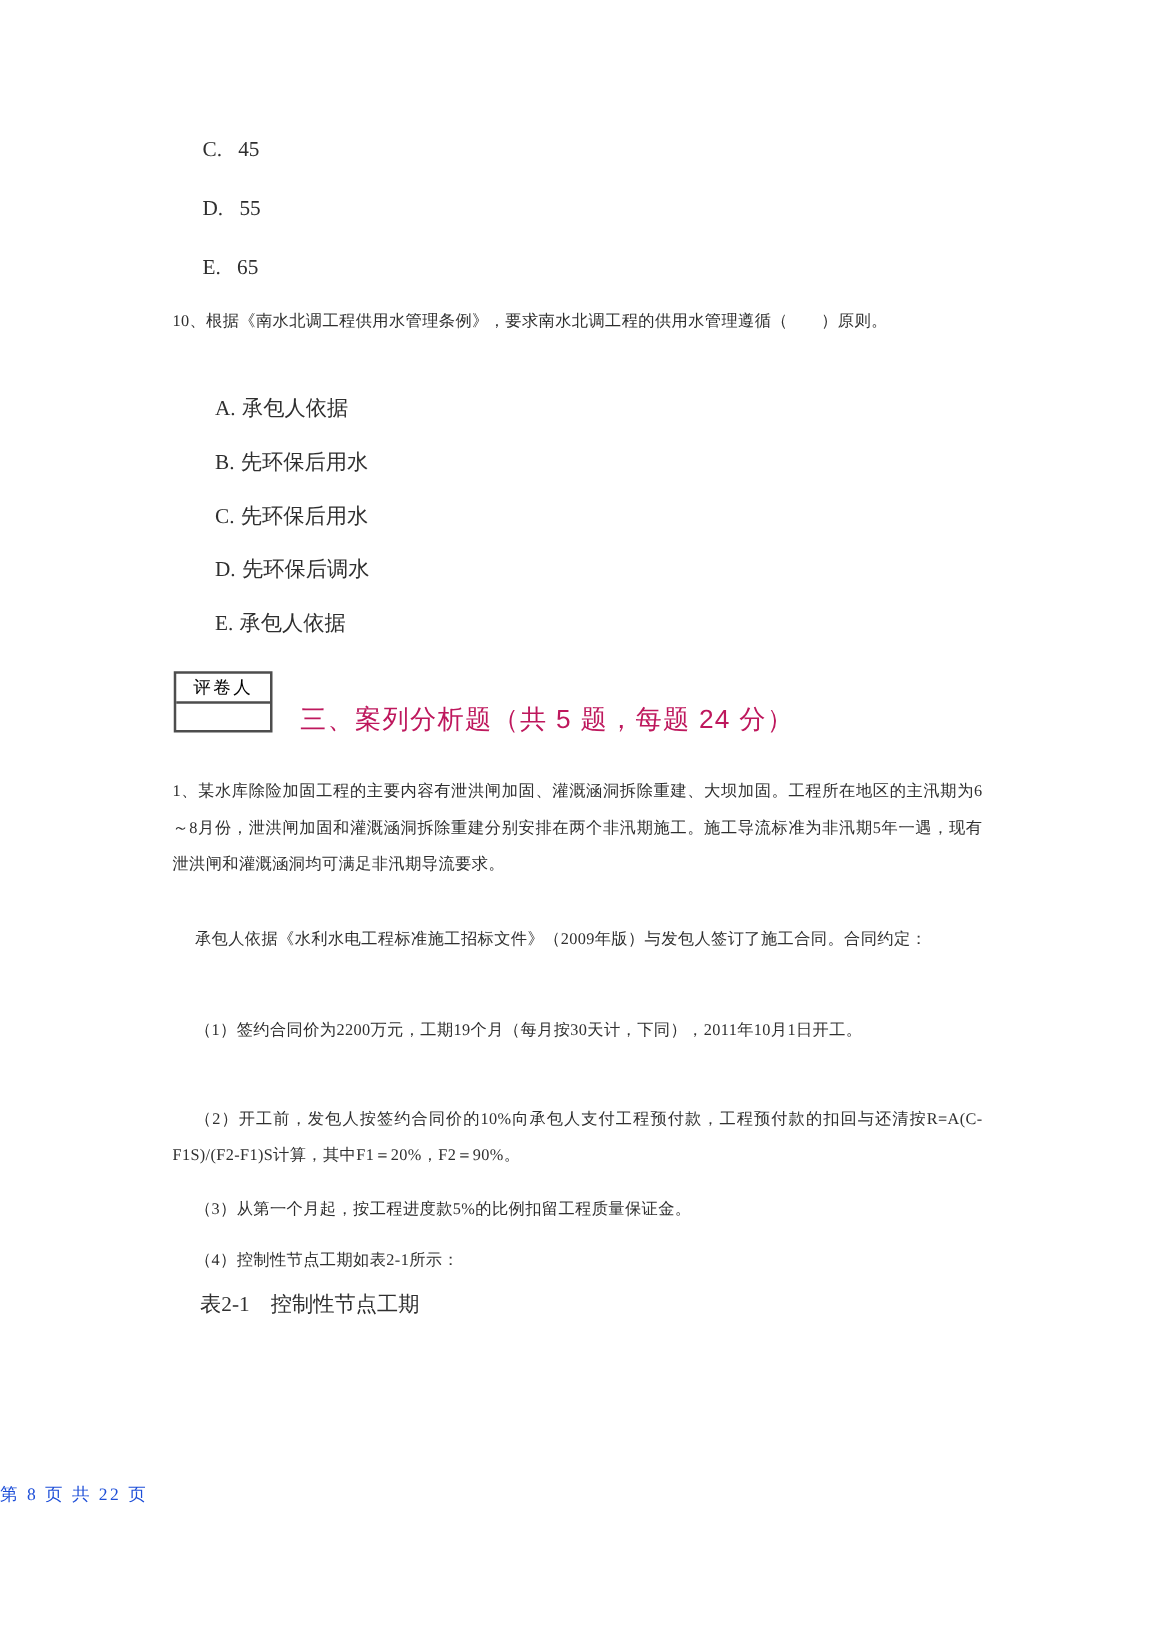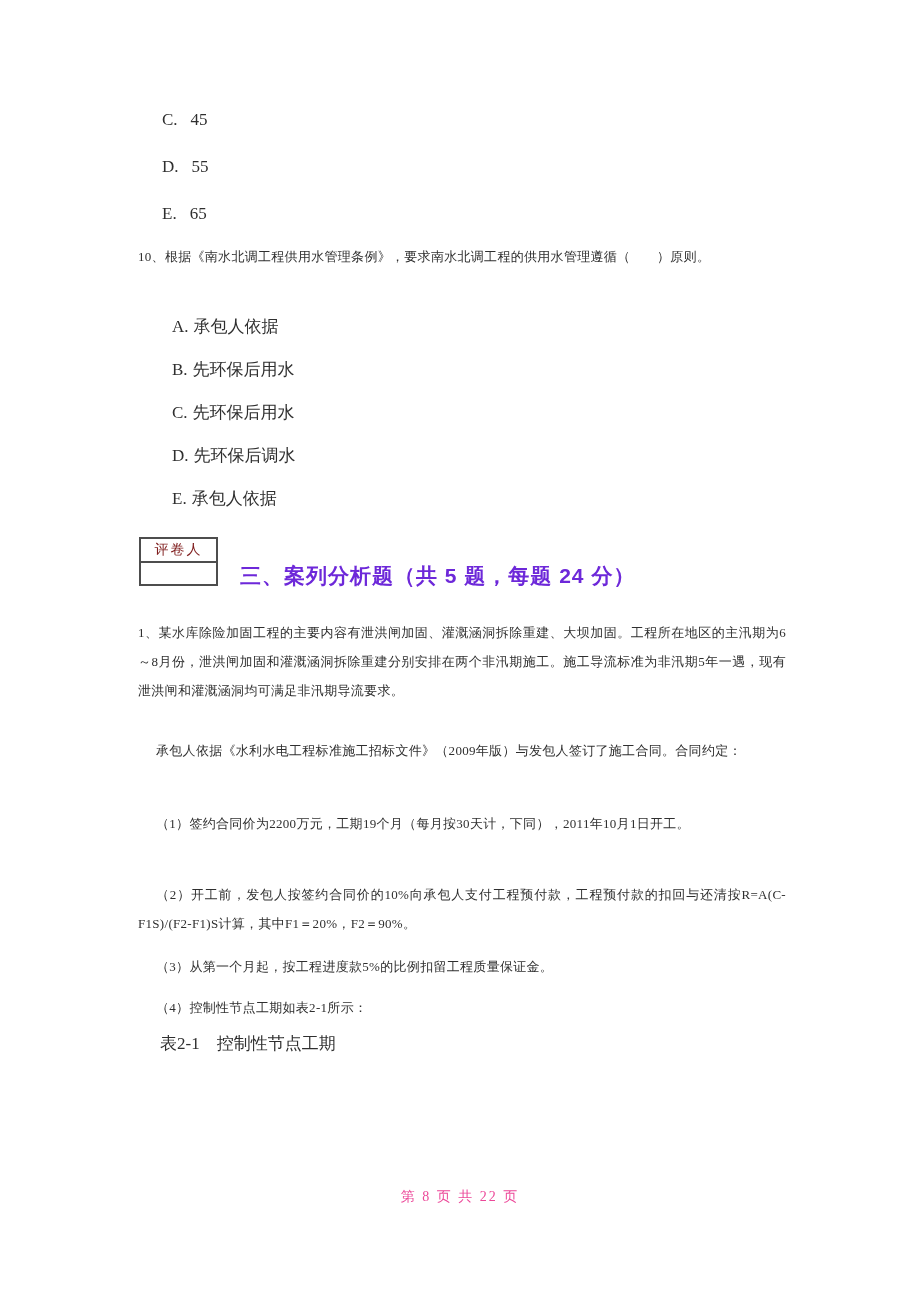--- a/index.html
+++ b/index.html
@@ -36,44 +36,43 @@
     position:absolute;left:139px;top:537px;
     width:79px;height:49px;
     border:2px solid #4d4d4d;
     box-sizing:border-box;
   }
   .grader-top{
     height:24px;
     border-bottom:2px solid #4d4d4d;
     box-sizing:border-box;
     display:flex;align-items:center;justify-content:center;
-    font-size:14px;color:#7f1d1d;letter-spacing:2px;
+    font-size:14px;color:#000000;letter-spacing:2px;
   }
   .grader-bottom{height:21px;}
   
   .section-title{
     position:absolute;left:240px;top:563px;
     margin:0;
     font-family:"Liberation Sans","DejaVu Sans",sans-serif;
-    font-weight:700;font-size:21px;line-height:26px;
-    color:#6d28d9;letter-spacing:1px;
+    font-weight:400;font-size:21px;line-height:26px;
+    color:#be185d;letter-spacing:1px;
     white-space:nowrap;
   }
   
   .table-caption{
     position:absolute;left:160px;top:1034px;
     margin:0;font-size:17px;line-height:20px;
     white-space:pre;
   }
   
   .footer{
     position:absolute;left:0;top:1188px;width:920px;
-    text-align:center;
     font-size:14px;line-height:18px;
-    color:#ec4899;letter-spacing:2px;
+    color:#1d4ed8;letter-spacing:2px;
   }
 </style>
 </head>
 <body>
 
 <div class="page">
 
   <div class="opt-row num-opt" style="top:110px">
     <span class="opt-label">C.</span><span class="opt-val">45</span>
   </div>

